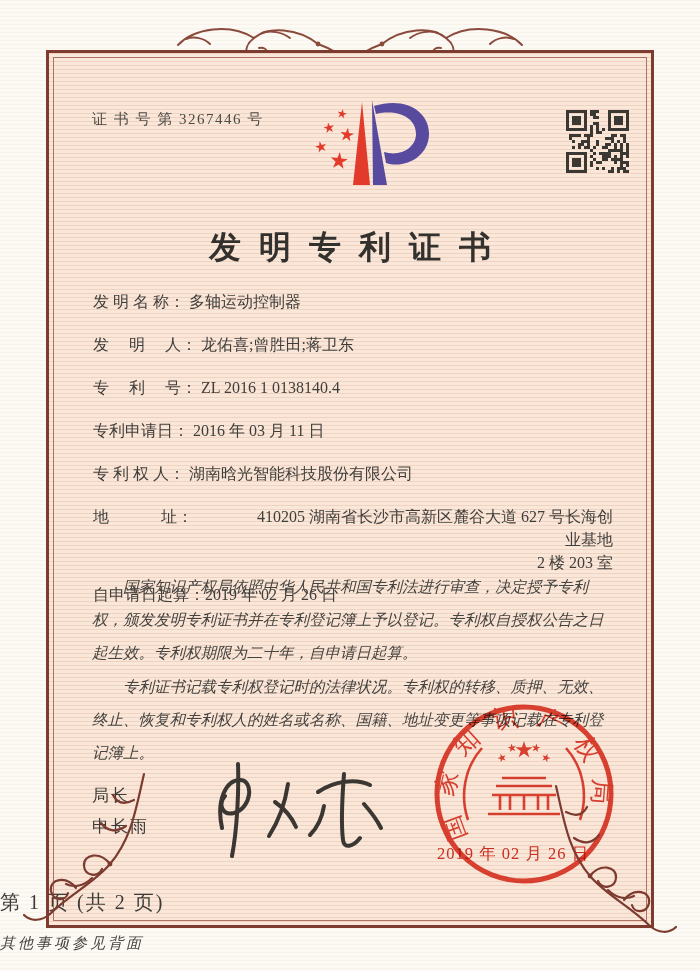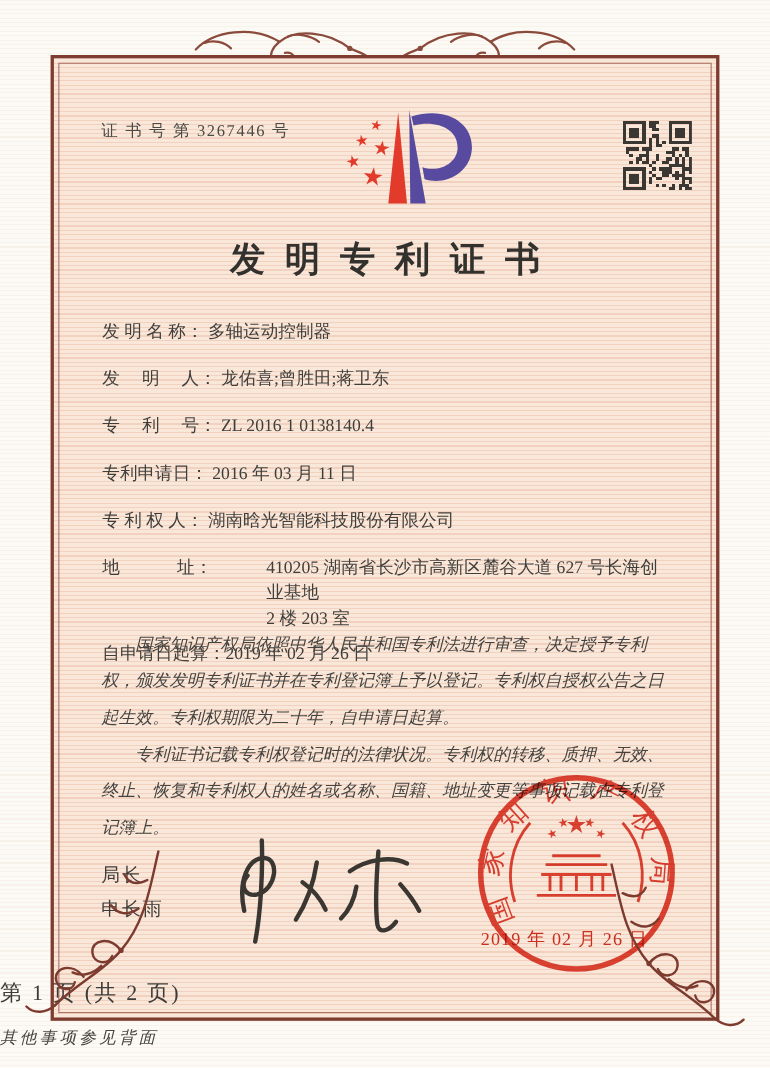--- a/index.html
+++ b/index.html
@@ -32,27 +32,27 @@
   .ornament.bl{left:14px;top:766px;width:142px;height:164px;}
   .ornament.br{left:544px;top:778px;width:142px;height:164px;transform:scaleX(-1);}
   
   .cert-no{
     position:absolute;left:92px;top:110px;
     font-size:15px;color:#4c4a45;letter-spacing:1.5px;
   }
   .logo{position:absolute;left:292px;top:98px;width:140px;height:110px;}
   .qr{position:absolute;left:566px;top:110px;width:63px;height:63px;}
   .title{
-    position:absolute;left:0;right:0;top:210px;margin:4px;
+    position:absolute;left:0;right:0;top:210px;margin:16px;
     text-align:center;font-size:32px;font-weight:600;color:#33312e;
     letter-spacing:18px;padding-left:18px;
   }
   
   .fields{position:absolute;left:93px;top:290px;width:520px;font-size:16px;color:#403e3a;}
-  .field-row{display:flex;line-height:23px;margin-bottom:20px;}
+  .field-row{display:flex;line-height:23px;margin-bottom:20px;text-align:right;}
   .field-row .lbl{white-space:pre;flex:none;}
   .field-row .val{white-space:pre-line;margin-left:4px;}
   .field-row.address{margin-bottom:9px;gap:45px;}
   .grant-row{display:flex;justify-content:space-between;line-height:23px;}
   .grant-row .pair{display:flex;}
   
   .body-text{
     position:absolute;left:92px;top:570px;width:522px;
     font-size:15.5px;line-height:33px;color:#45433f;font-style:italic;
   }

